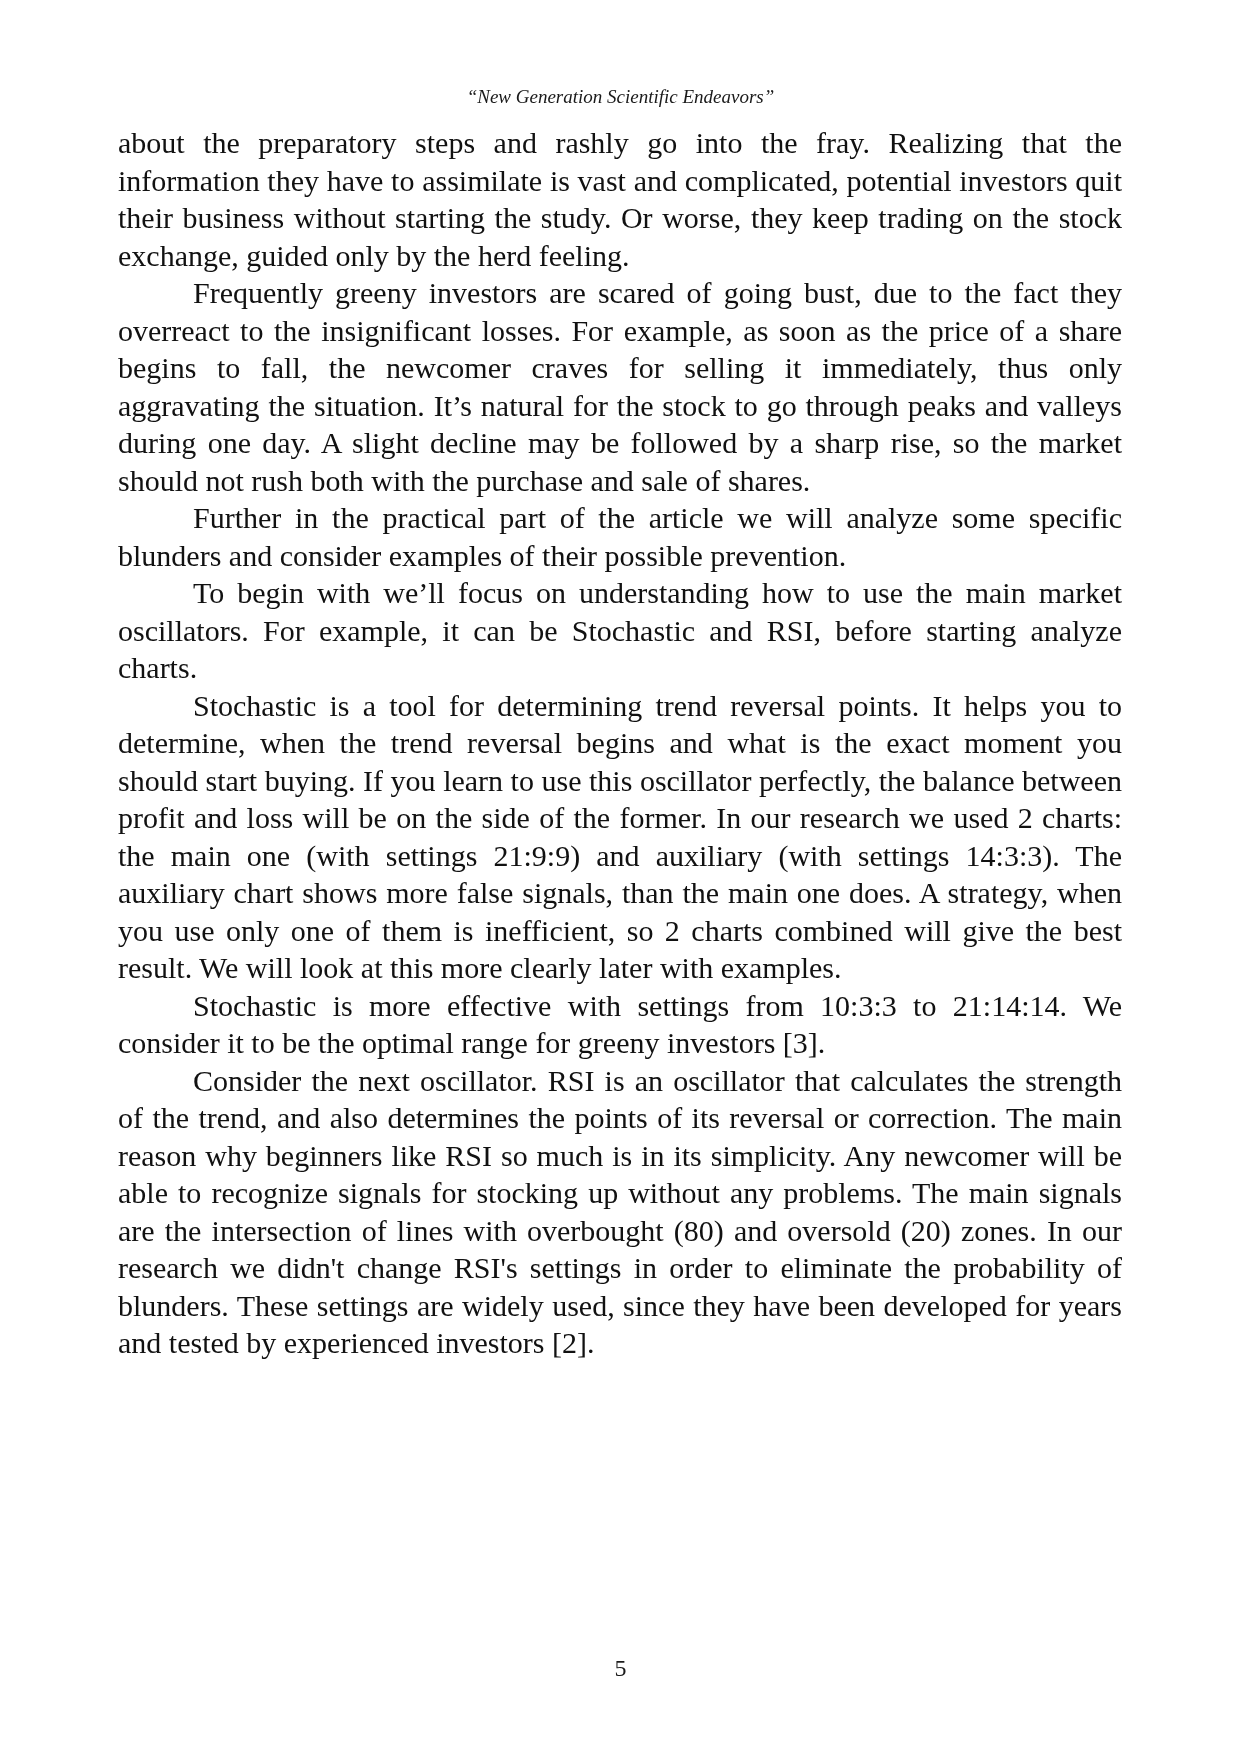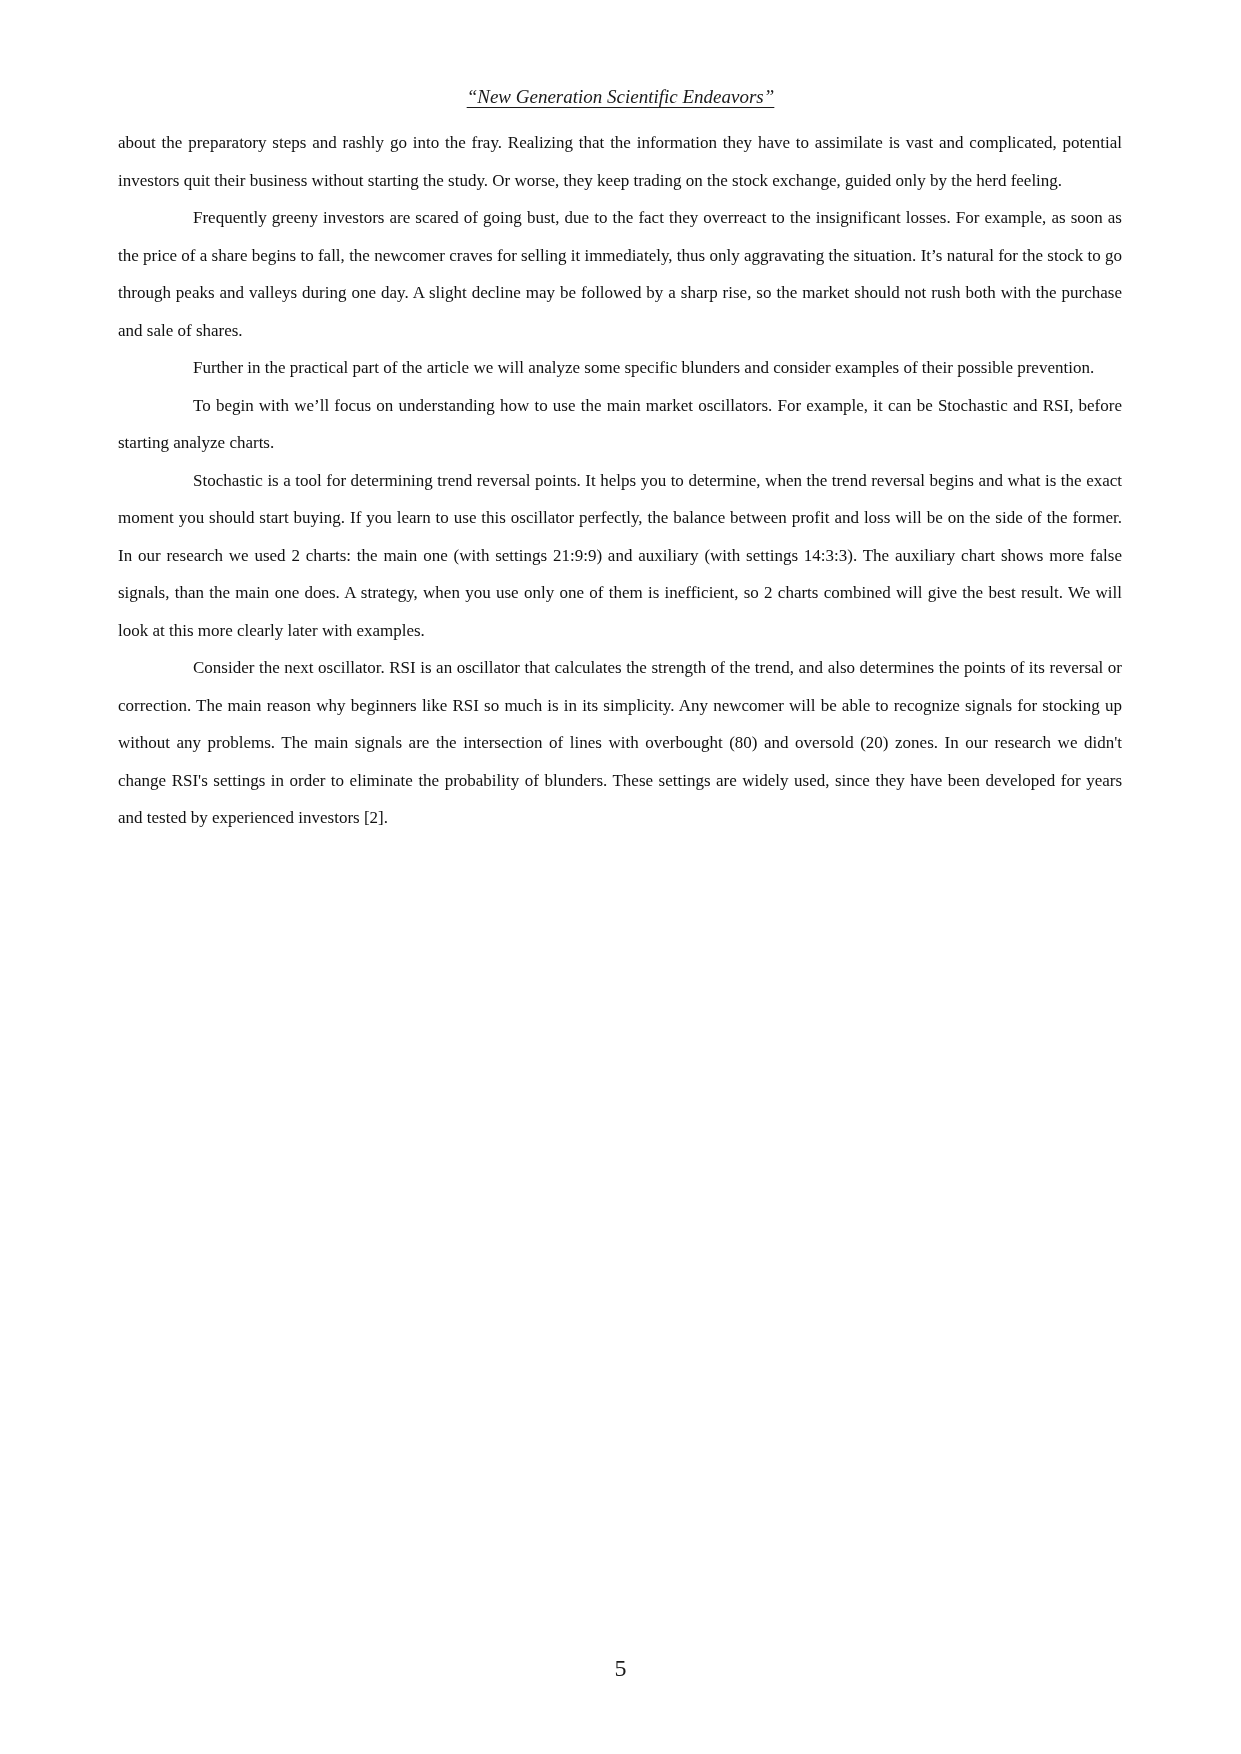--- a/index.html
+++ b/index.html
@@ -20,30 +20,29 @@
       top: 86px;
       left: 0;
       width: 1241px;
       text-align: center;
       font-size: 19px;
       line-height: 22px;
       font-style: italic;
       color: #1a1a1a;
     }
     .running-header span {
-      text-decoration: underline;
       text-underline-offset: 4px;
       text-decoration-thickness: 1px;
     }
     .body-text {
       position: absolute;
       top: 124px;
       left: 118px;
       width: 1004px;
-      font-size: 17px;
+      font-size: 30px;
       line-height: 37.5px;
       text-align: justify;
     }
     .body-text p {
       margin: 0;
       text-indent: 75px;
     }
     .body-text p.continuation {
       text-indent: 0;
     }
@@ -64,16 +63,17 @@
 <div class="running-header">
   <span>“New Generation Scientific Endeavors”</span>
 </div>
 
 <div class="body-text">
   <p class="continuation">about the preparatory steps and rashly go into the fray. Realizing that the information they have to assimilate is vast and complicated, potential investors quit their business without starting the study. Or worse, they keep trading on the stock exchange, guided only by the herd feeling.</p>
   <p>Frequently greeny investors are scared of going bust, due to the fact they overreact to the insignificant losses. For example, as soon as the price of a share begins to fall, the newcomer craves for selling it immediately, thus only aggravating the situation. It’s natural for the stock to go through peaks and valleys during one day. A slight decline may be followed by a sharp rise, so the market should not rush both with the purchase and sale of shares.</p>
   <p>Further in the practical part of the article we will analyze some specific blunders and consider examples of their possible prevention.</p>
   <p>To begin with we’ll focus on understanding how to use the main market oscillators. For example, it can be Stochastic and RSI, before starting analyze charts.</p>
   <p>Stochastic is a tool for determining trend reversal points. It helps you to determine, when the trend reversal begins and what is the exact moment you should start buying. If you learn to use this oscillator perfectly, the balance between profit and loss will be on the side of the former. In our research we used 2 charts: the main one (with settings 21:9:9) and auxiliary (with settings 14:3:3). The auxiliary chart shows more false signals, than the main one does. A strategy, when you use only one of them is inefficient, so 2 charts combined will give the best result. We will look at this more clearly later with examples.</p>
+  <p>Stochastic is more effective with settings from 10:3:3 to 21:14:14. We consider it to be the optimal range for greeny investors [3].</p>
   <p>Consider the next oscillator. RSI is an oscillator that calculates the strength of the trend, and also determines the points of its reversal or correction. The main reason why beginners like RSI  so much is in its simplicity. Any newcomer will be able to recognize signals for stocking up without any problems. The main signals are the intersection of lines with overbought (80) and oversold (20) zones. In our research we didn't change RSI's settings in order to eliminate the probability of blunders. These settings are widely used, since they have been developed for years and tested by experienced investors [2].</p>
 </div>
 
 <div class="page-number">5</div>
 
 </body></html>

